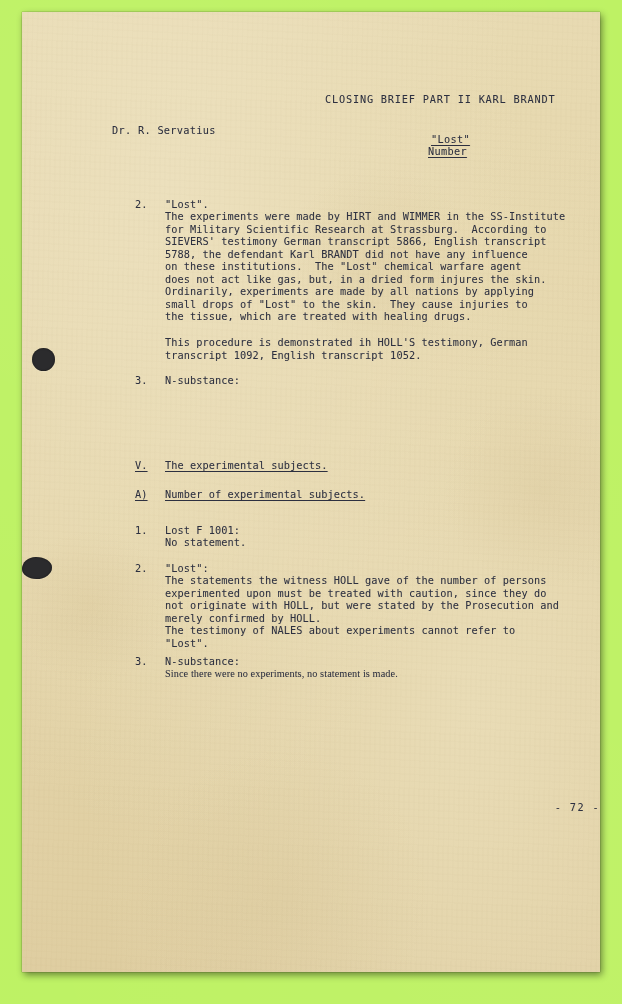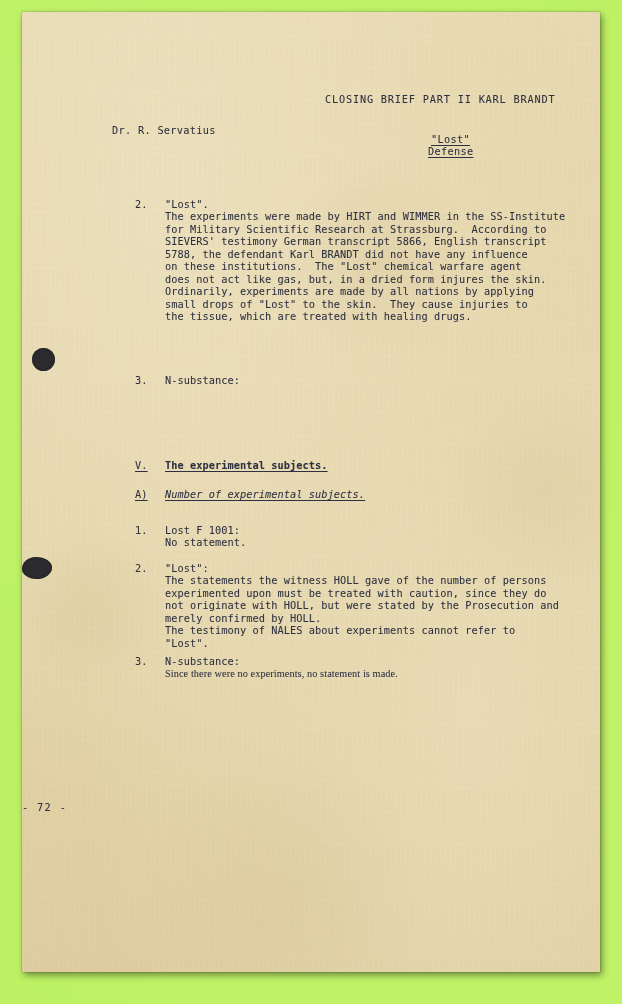--- a/index.html
+++ b/index.html
@@ -140,42 +140,42 @@
   #s2-title { left: 143px; top: 187px; }
   #s2-body  { left: 143px; top: 199px; }
 
   #s2-proc  { left: 143px; top: 325px; }
 
   #s3-num   { left: 113px; top: 363px; }
   #s3-title { left: 143px; top: 363px; }
   #s3-body  { left: 143px; top: 375px; }
 
   #head-v-num   { left: 113px; top: 448px; }
-  #head-v-text  { left: 143px; top: 448px; font-weight: bold; }
+  #head-v-text  { left: 143px; top: 448px; }
 
   #head-a-num   { left: 113px; top: 477px; }
-  #head-a-text  { left: 143px; top: 477px; font-style: italic; }
+  #head-a-text  { left: 143px; top: 477px; }
 
   #i1-num   { left: 113px; top: 513px; }
   #i1-title { left: 143px; top: 513px; }
   #i1-body  { left: 143px; top: 525px; text-align: right; }
 
   #i2-num   { left: 113px; top: 551px; }
   #i2-title { left: 143px; top: 551px; }
   #i2-body  { left: 143px; top: 563px; }
 
   #i3-num   { left: 113px; top: 644px; }
   #i3-title { left: 143px; top: 644px; }
   #i3-body  { left: 143px; top: 656px; font-family: Liberation Serif, serif; }
 
   #page-number {
     left: 0;
     right: 0;
     top: 790px;
-    text-align: left;
+    text-align: right;
     letter-spacing: 1.4px;
   }
   #page-number.line { white-space: normal; }
 
   
   .sheet .line, .sheet .blk, .sheet .sec-num {
     text-shadow: 0.35px 0 0 rgba(45,48,64,0.18);
   }
 </style>
 </head>
@@ -188,33 +188,35 @@
     <div id="stains"></div>
 
     <div class="sheet">
 
       <div class="line" id="doc-header">CLOSING BRIEF PART II KARL BRANDT</div>
 
       <div class="line" id="counsel-name">Dr. R. Servatius</div>
 
       <div class="line u" id="subject-lost">"Lost"</div>
 
-      <div class="line u" id="subject-defense">Defense</div>
+      <div class="line u" id="subject-defense">Number</div>
 
       <div class="sec-num" id="s2-num">2.</div>
       <div class="line" id="s2-title">"Lost".</div>
       <div class="blk" id="s2-body">The experiments were made by HIRT and WIMMER in the SS-Institute
 for Military Scientific Research at Strassburg.  According to
 SIEVERS' testimony German transcript 5866, English transcript
 5788, the defendant Karl BRANDT did not have any influence
 on these institutions.  The "Lost" chemical warfare agent
 does not act like gas, but, in a dried form injures the skin.
 Ordinarily, experiments are made by all nations by applying
 small drops of "Lost" to the skin.  They cause injuries to
 the tissue, which are treated with healing drugs.</div>
+      <div class="blk" id="s2-proc">This procedure is demonstrated ih HOLL'S testimony, German
+transcript 1092, English transcript 1052.</div>
 
       <div class="sec-num" id="s3-num">3.</div>
       <div class="line" id="s3-title">N-substance:</div>
 
       <div class="sec-num u" id="head-v-num">V.</div>
       <div class="line u" id="head-v-text">The experimental subjects.</div>
 
       <div class="sec-num u" id="head-a-num">A)</div>
       <div class="line u" id="head-a-text">Number of experimental subjects.</div>
 

